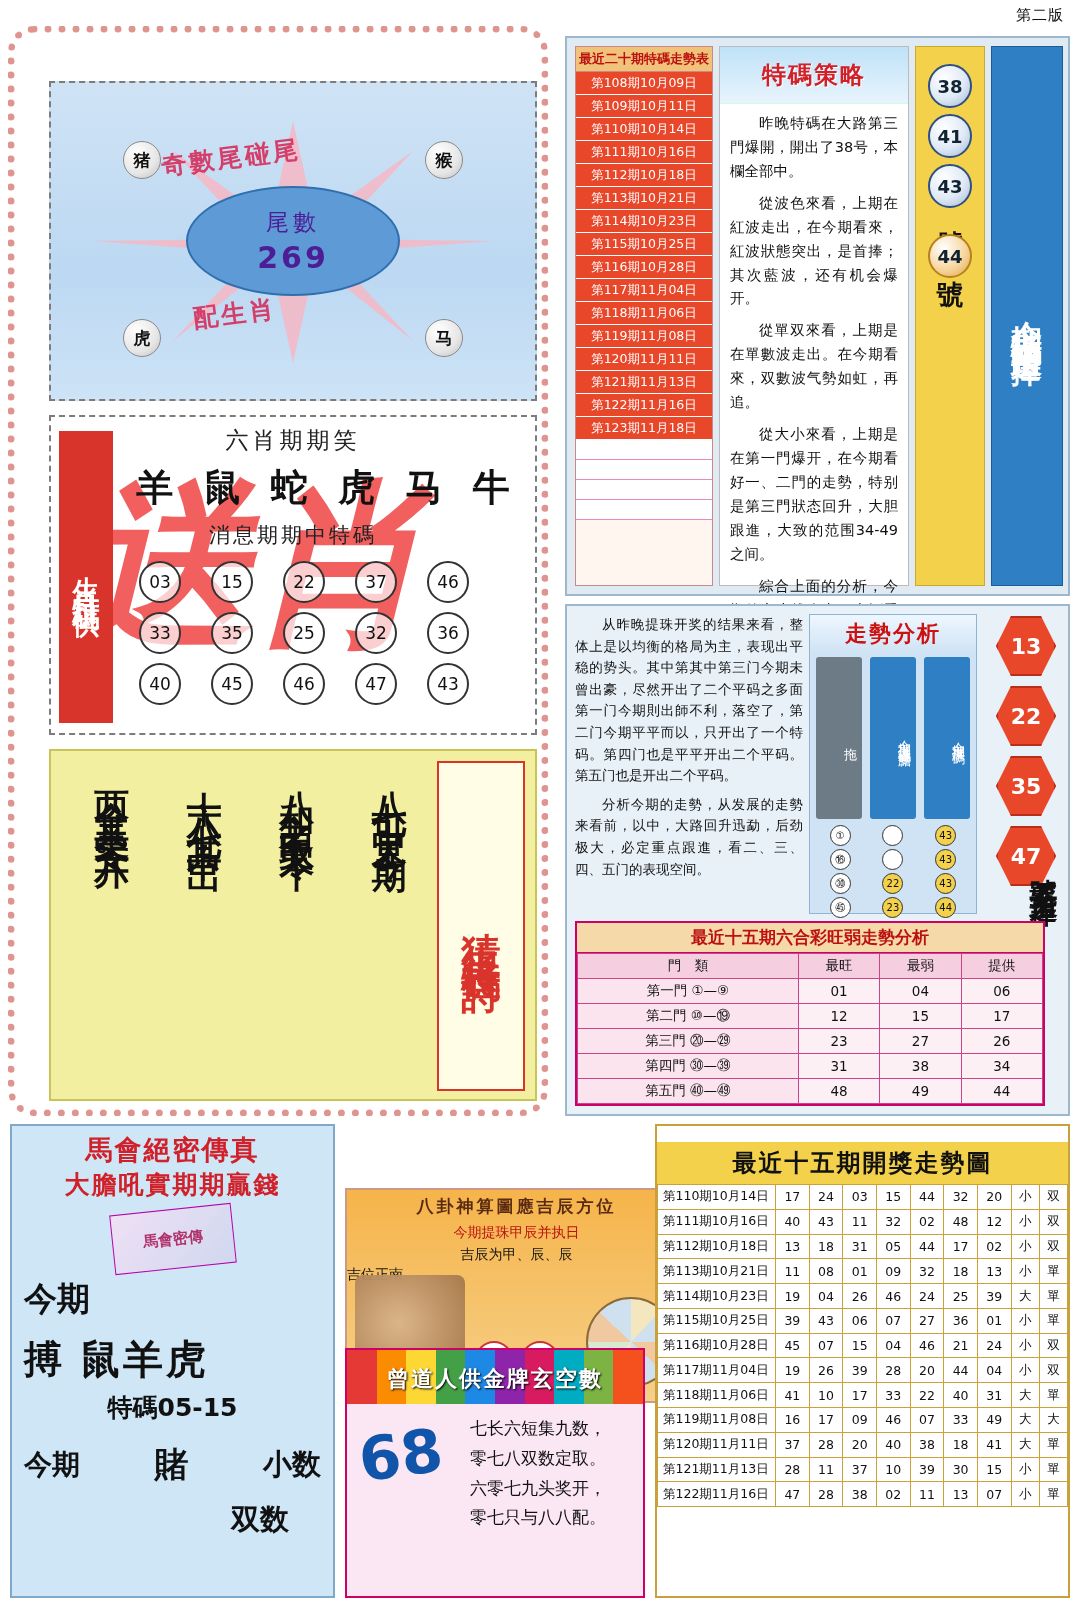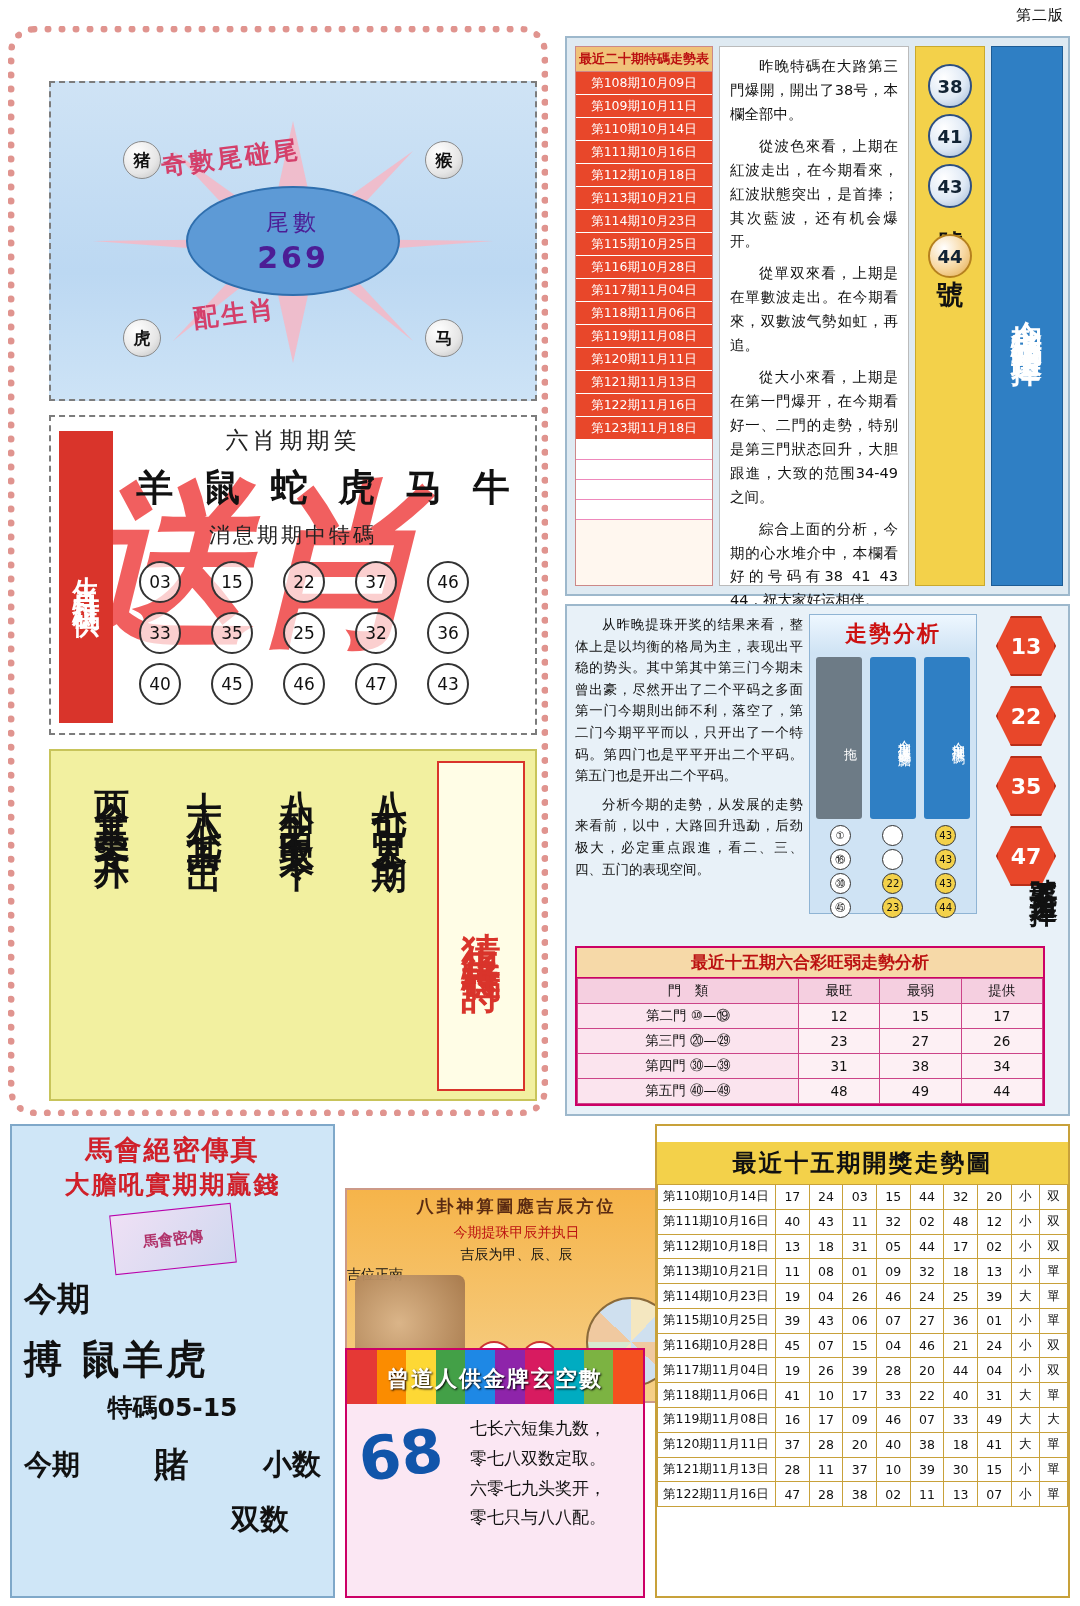--- a/index.html
+++ b/index.html
@@ -237,20 +237,23 @@
       <div class="trend-item">第121期11月13日</div>
       <div class="trend-item">第122期11月16日</div>
       <div class="trend-item">第123期11月18日</div>
       <div class="trend-item empty"></div>
       <div class="trend-item empty"></div>
       <div class="trend-item empty"></div>
       <div class="trend-item empty"></div>
     </div>
 
     <div class="strategy">
+      <div class="strategy-logo">
+        <span>特碼策略</span>
+      </div>
       <div class="strategy-text">
         <p>昨晚特碼在大路第三門爆開，開出了38号，本欄全部中。</p>
         <p>從波色來看，上期在紅波走出，在今期看來，紅波狀態突出，是首捧；其次藍波，还有机会爆开。</p>
         <p>從單双來看，上期是在單數波走出。在今期看來，双數波气勢如虹，再追。</p>
         <p>從大小來看，上期是在第一門爆开，在今期看好一、二門的走勢，特别是第三門狀态回升，大胆跟進，大致的范围34-49之间。</p>
         <p>綜合上面的分析，今期的心水堆介中，本欄看好的号码有38 41 43 44，祝大家好运相伴。</p>
       </div>
     </div>
 
     <div class="gold-col">
@@ -313,20 +316,26 @@
 
     <div class="rm-table">
       <div class="cap">最近十五期六合彩旺弱走勢分析</div>
       <table>
         <tbody>
             <tr>
           <th>門　類</th>
           <th>最旺</th>
           <th>最弱</th>
           <th>提供</th>
+        </tr>
+        <tr>
+          <td class="first">第一門 ①—⑨</td>
+          <td>01</td>
+          <td>04</td>
+          <td>06</td>
         </tr>
         <tr>
           <td class="first">第二門 ⑩—⑲</td>
           <td>12</td>
           <td>15</td>
           <td>17</td>
         </tr>
         <tr>
           <td class="first">第三門 ⑳—㉙</td>
           <td>23</td>

